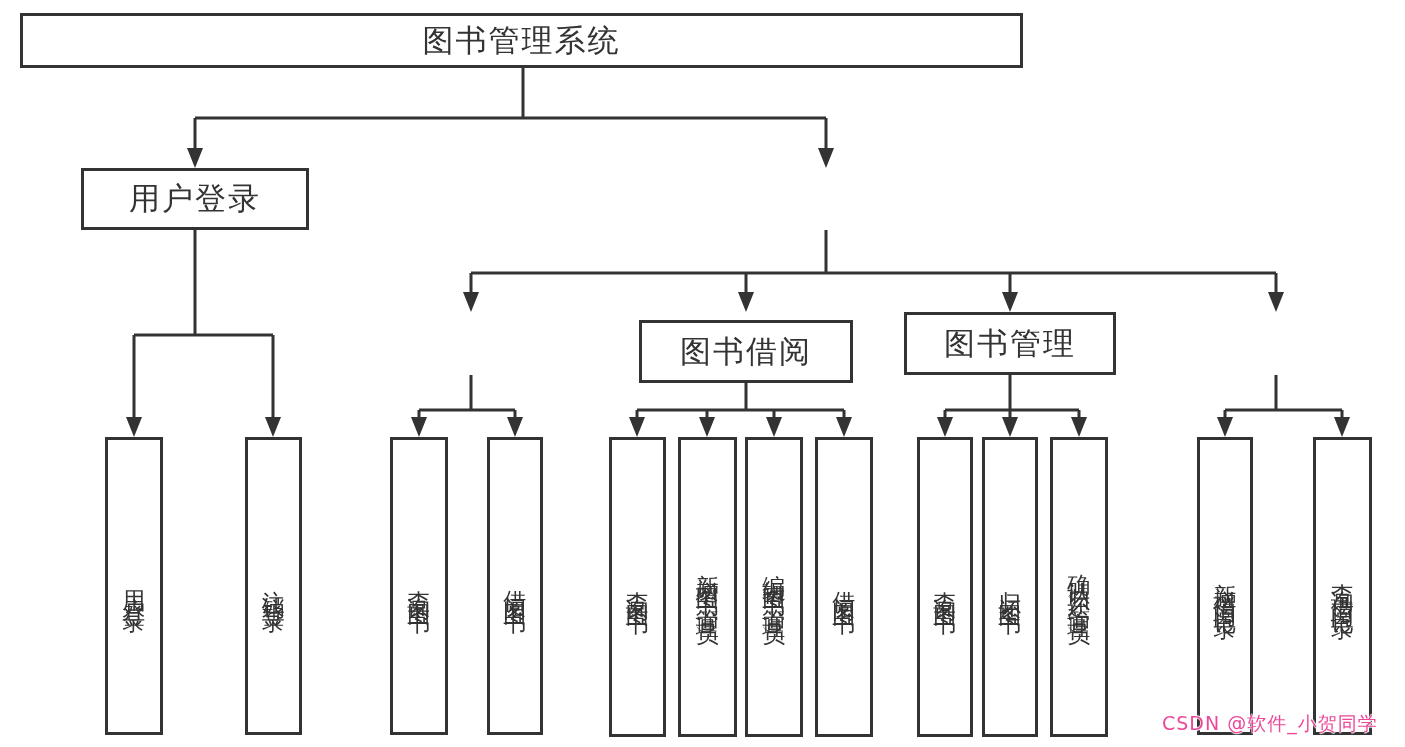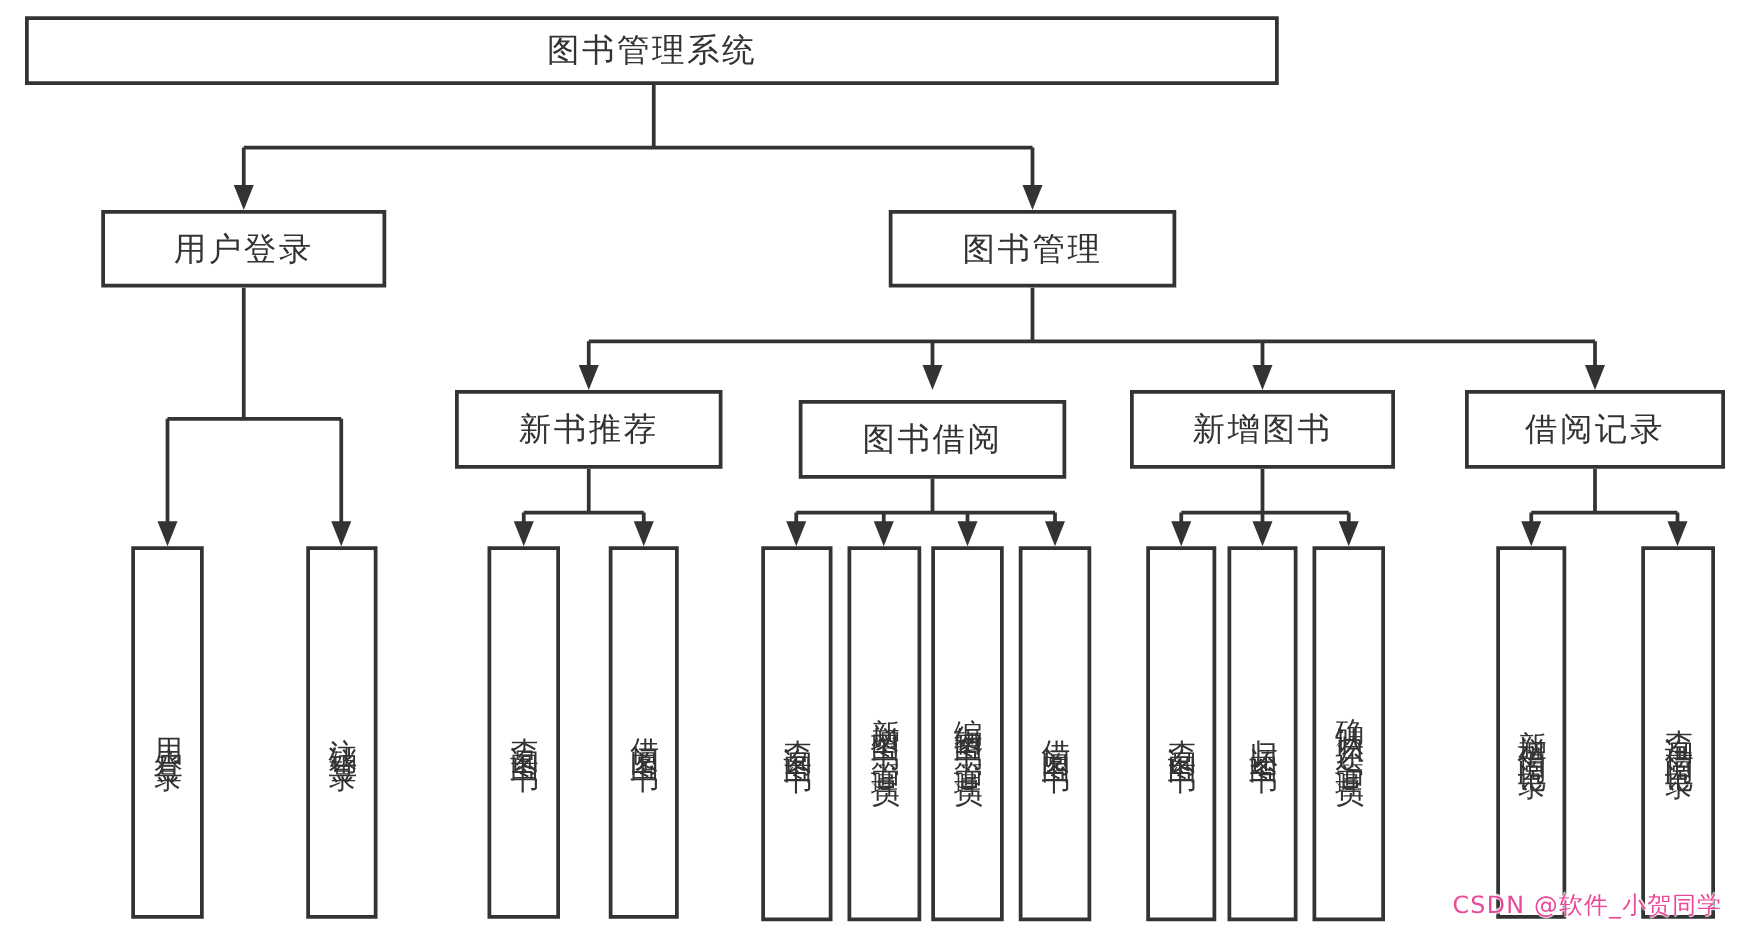--- a/index.html
+++ b/index.html
@@ -5,21 +5,21 @@
   html,body{margin:0;padding:0;background:#fff;}
   .stage{
     position:relative;width:1405px;height:747px;background:#ffffff;overflow:hidden;
     font-family:"DejaVu Sans","Liberation Sans",sans-serif;color:#333333;
   }
   .wires{position:absolute;left:0;top:0;pointer-events:none;}
   .box{
     position:absolute;border:3px solid #333333;background:#ffffff;
     display:flex;align-items:center;justify-content:center;box-sizing:border-box;
   }
-  .box.h span{font-size:26px;letter-spacing:2px;white-space:nowrap;}
+  .box.h span{font-size:31px;letter-spacing:2px;white-space:nowrap;}
   .box.v span{
     writing-mode:vertical-rl;text-orientation:mixed;
     font-size:23px;letter-spacing:7px;line-height:1.15;
   }
   .watermark{
     position:absolute;left:1162px;top:711px;font-size:19px;letter-spacing:1px;
     color:#ec4899;white-space:nowrap;
     text-shadow:0 1px 1px #ffffff,0 -1px 1px #ffffff,1px 0 1px #ffffff;
   }
 </style>
@@ -78,35 +78,26 @@
     </g>
   </svg>
 
   <div class="box h" style="left:20px;top:13px;width:1003px;height:55px">
     <span>图书管理系统</span>
   </div>
 
   <div class="box h" style="left:81px;top:168px;width:228px;height:62px">
     <span>用户登录</span>
   </div>
-  <div class="box h" style="left:711px;top:168px;width:230px;height:62px">
-    <span>图书管理</span>
-  </div>
 
-  <div class="box h" style="left:364px;top:312px;width:214px;height:63px">
-    <span>新书推荐</span>
-  </div>
   <div class="box h" style="left:639px;top:320px;width:214px;height:63px">
     <span>图书借阅</span>
   </div>
   <div class="box h" style="left:904px;top:312px;width:212px;height:63px">
-    <span>新增图书</span>
-  </div>
-  <div class="box h" style="left:1172px;top:312px;width:208px;height:63px">
-    <span>借阅记录</span>
+    <span>图书管理</span>
   </div>
 
   <div class="box v" style="left:105px;top:437px;width:58px;height:298px">
     <span>用户登录</span>
   </div>
   <div class="box v" style="left:245px;top:437px;width:57px;height:298px">
     <span>注销登录</span>
   </div>
 
   <div class="box v" style="left:390px;top:437px;width:58px;height:298px">

